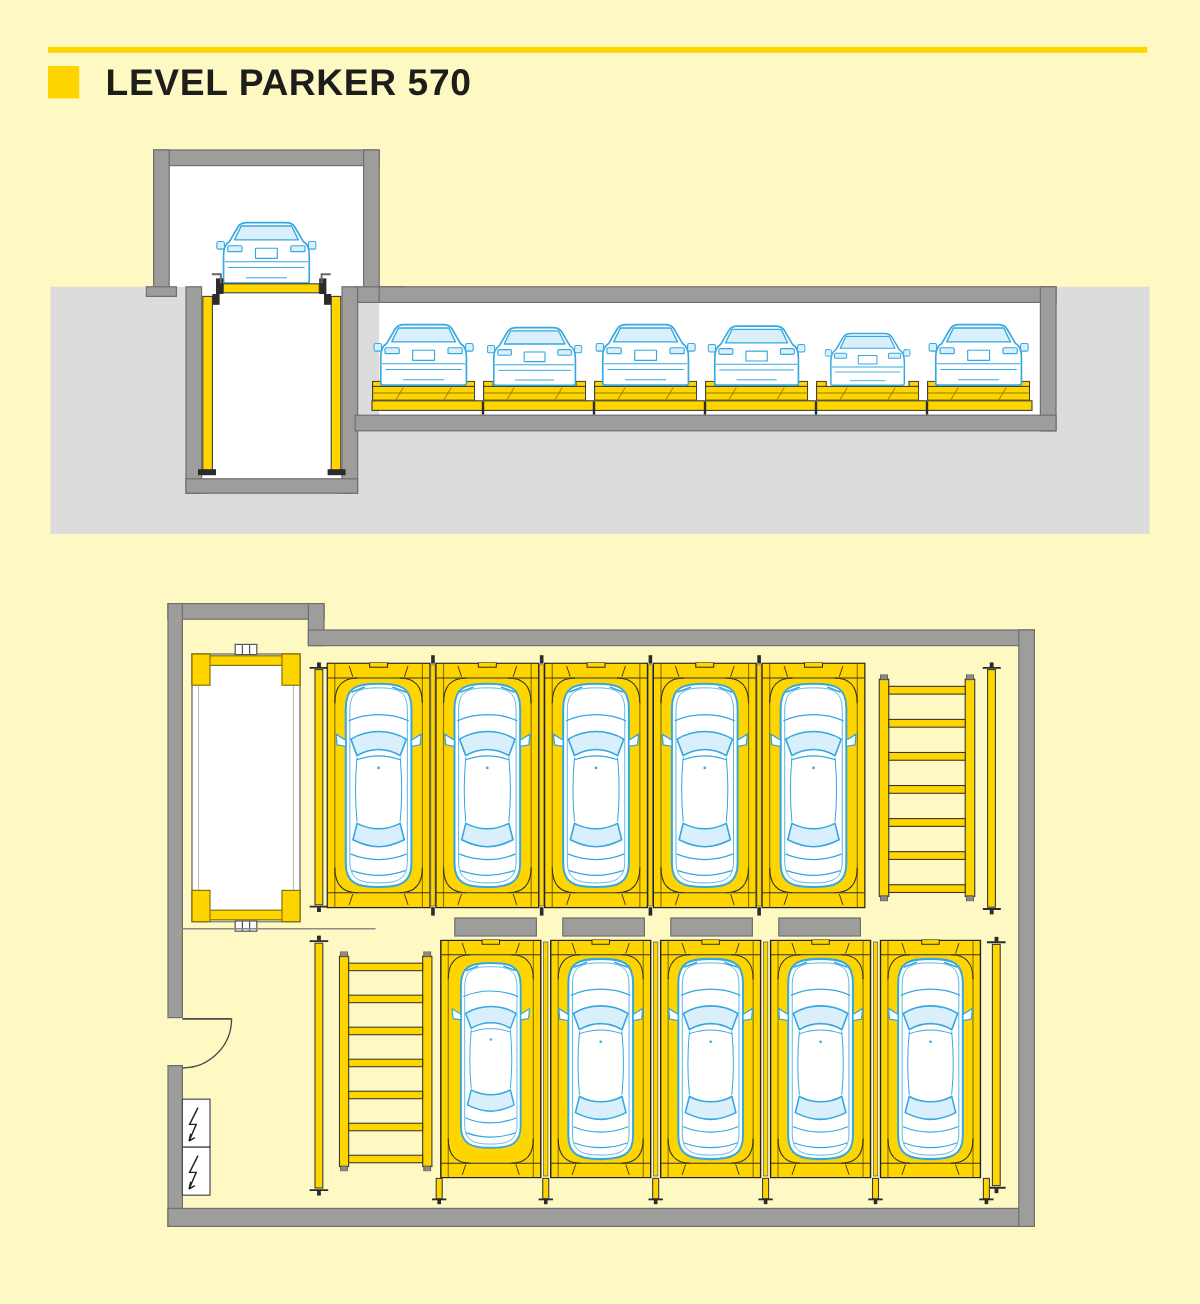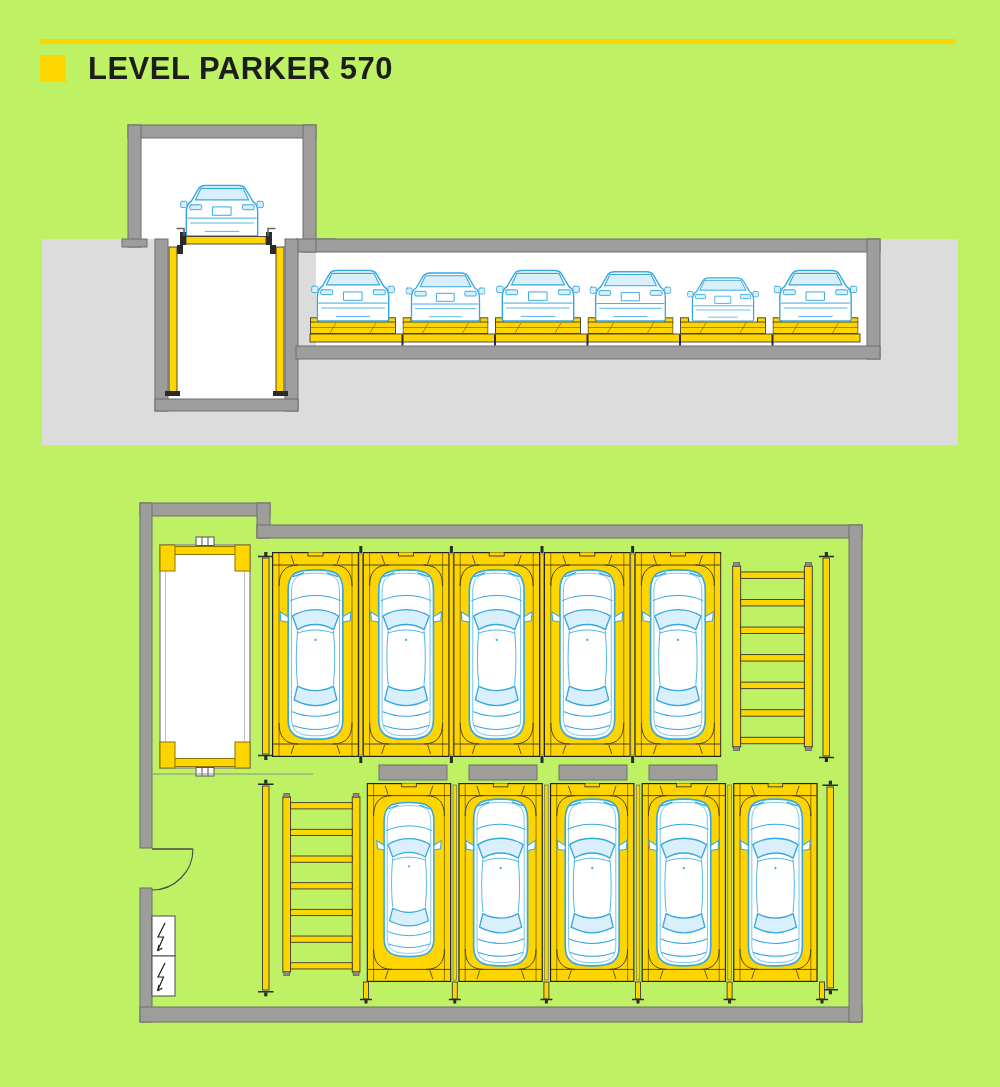--- a/index.html
+++ b/index.html
@@ -1,20 +1,20 @@
 <!DOCTYPE html>
 <html style="--accent: #FFD500; --accent-dark: #8a7500; --wall: #9D9D9C; --wall-line: #706F6E; --ground: #DCDCDC; --car-blue: #35A8E0; --car-glass: #D9EFFB; --ink: #1D1D1B;"><head>
 <meta charset="utf-8">
 <style>
   :root{
     --accent:#FFD500; --accent-dark:#8a7500; --wall:#9D9D9C; --wall-line:#706F6E;
     --ground:#DCDCDC; --car-blue:#35A8E0; --car-glass:#D9EFFB; --ink:#1D1D1B;
   }
   html,body{margin:0;padding:0;background:#fff;}
-  .canvas{position:relative;width:1000px;height:1087px;background:#bef264;overflow:hidden;
+  .canvas{position:relative;width:1000px;height:1087px;background:#fef9c3;overflow:hidden;
           font-family:"Liberation Sans",sans-serif;}
   .rule{position:absolute;left:40px;top:39px;width:916px;height:5px;background:var(--accent);}
   .sq{position:absolute;left:40px;top:55px;width:26px;height:27px;background:var(--accent);}
   .title{position:absolute;left:88px;top:51px;font-size:31px;font-weight:700;
          letter-spacing:.5px;color:var(--ink);white-space:nowrap;}
   svg{position:absolute;overflow:visible;}
   #section-svg{left:40px;top:113px;}
   #plan-svg{left:135px;top:495px;}
   .wall{fill:var(--wall);stroke:var(--wall-line);stroke-width:1;}
   .intr{fill:#fff;stroke:none;}

